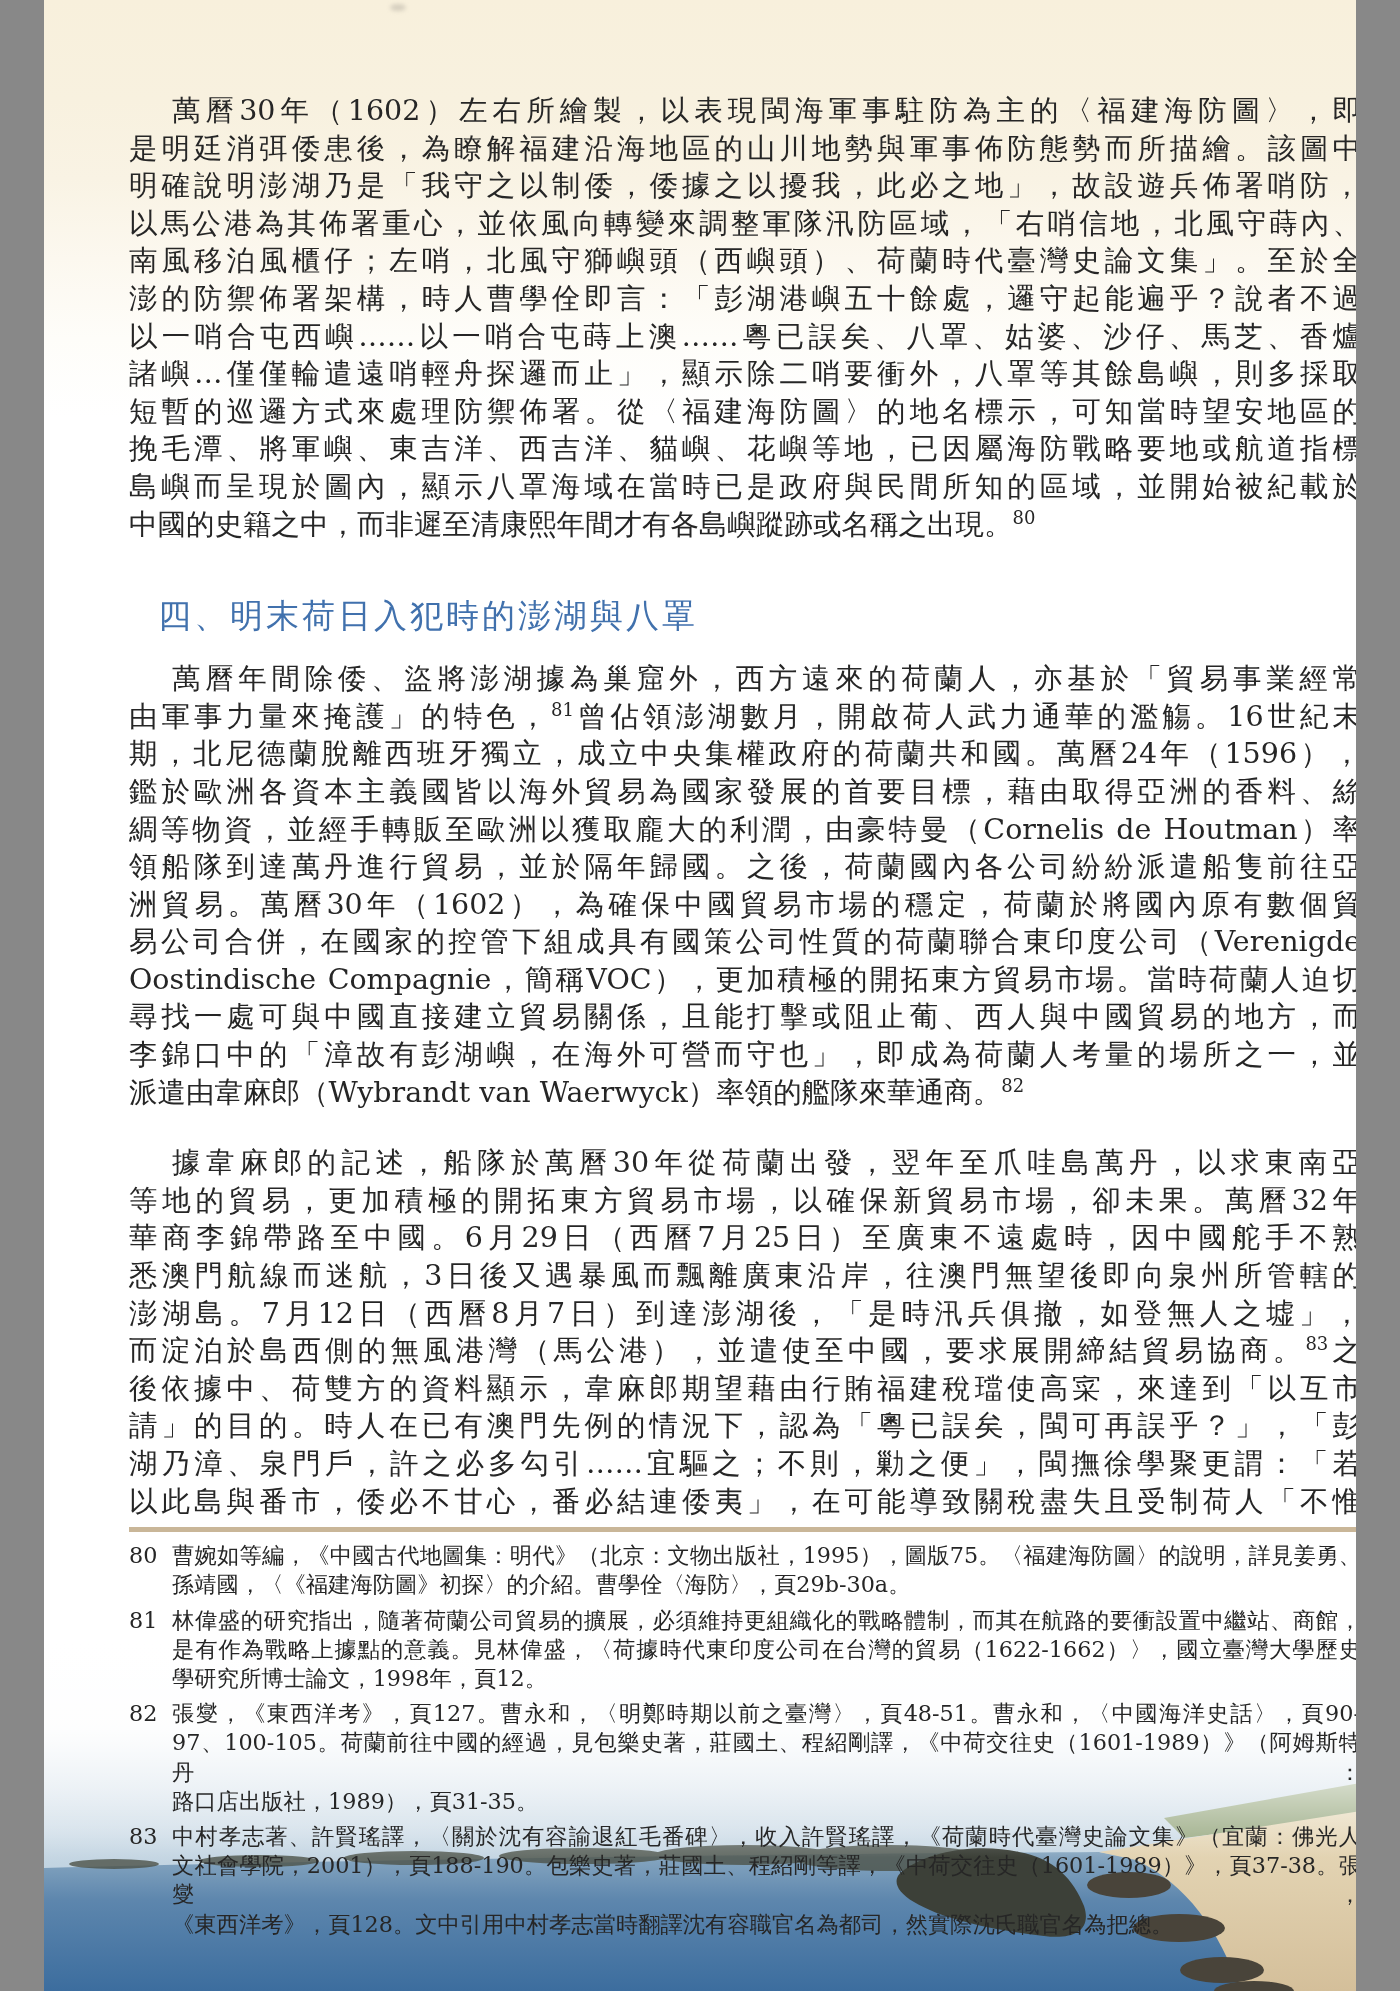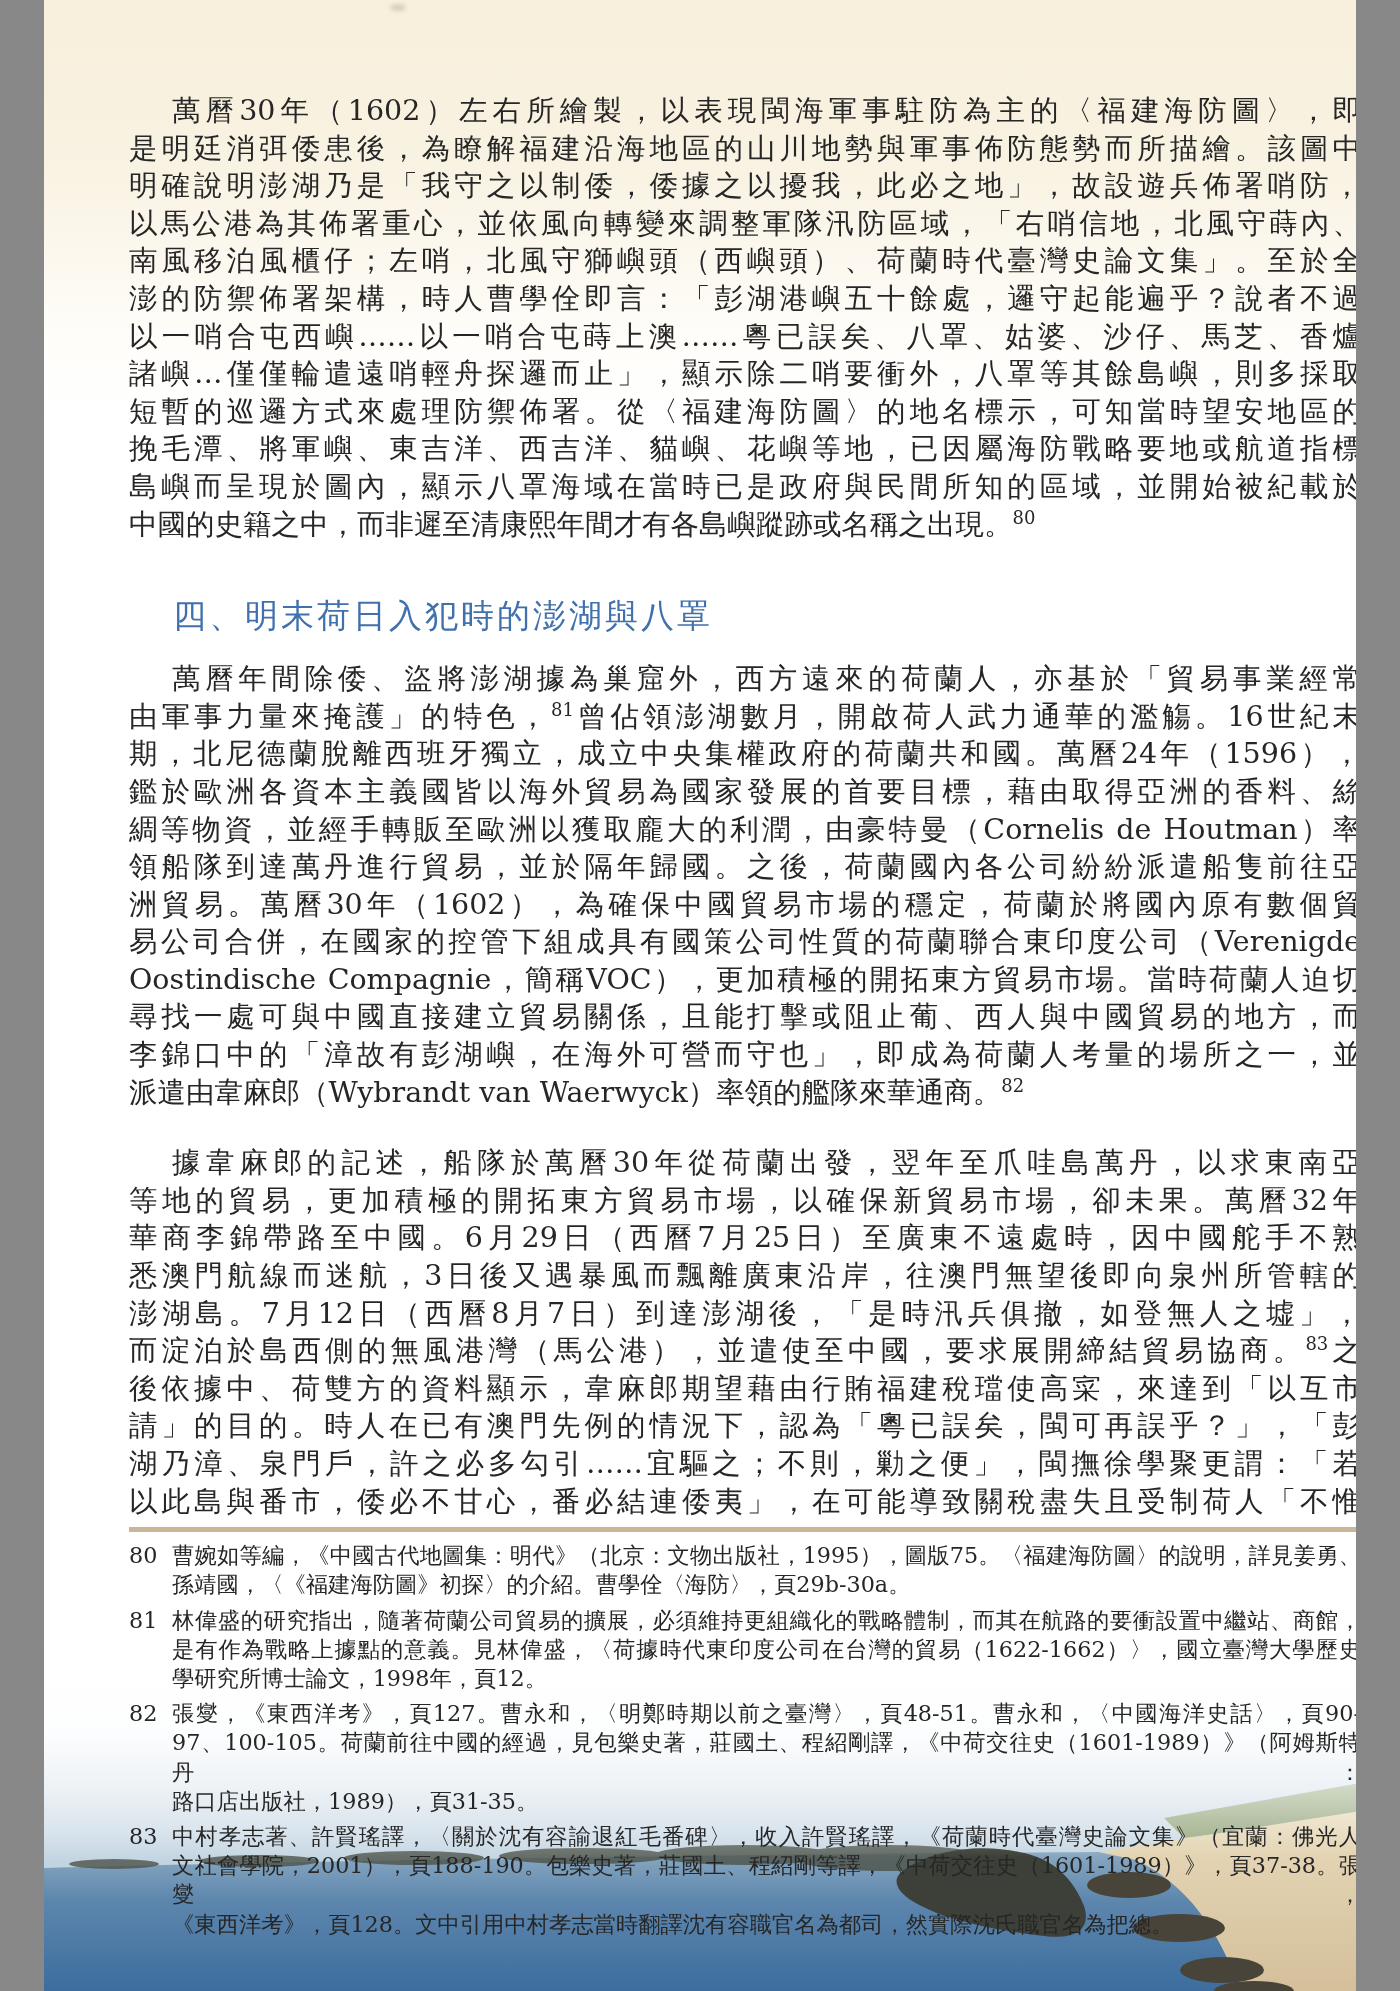--- a/index.html
+++ b/index.html
@@ -25,21 +25,21 @@
     text-align-last:justify;
     white-space:normal;
   }
   .bline.indent{text-indent:43px;}
   .bline.lastline{text-align-last:left;}
   .bline sup{
     font-size:18px;line-height:0;vertical-align:super;
   }
   .section-heading{
     margin-top:49px;
-    margin-left:44px;
+    margin-left:29px;
     height:48px;line-height:48px;
     font-size:33px;
     letter-spacing:3px;
     color:#4171ad;
   }
   .para.p2{margin-top:20px;}
   .para.p3{margin-top:33px;}
   .fn-separator{
     margin-top:7px;
     width:1232px;height:5px;

